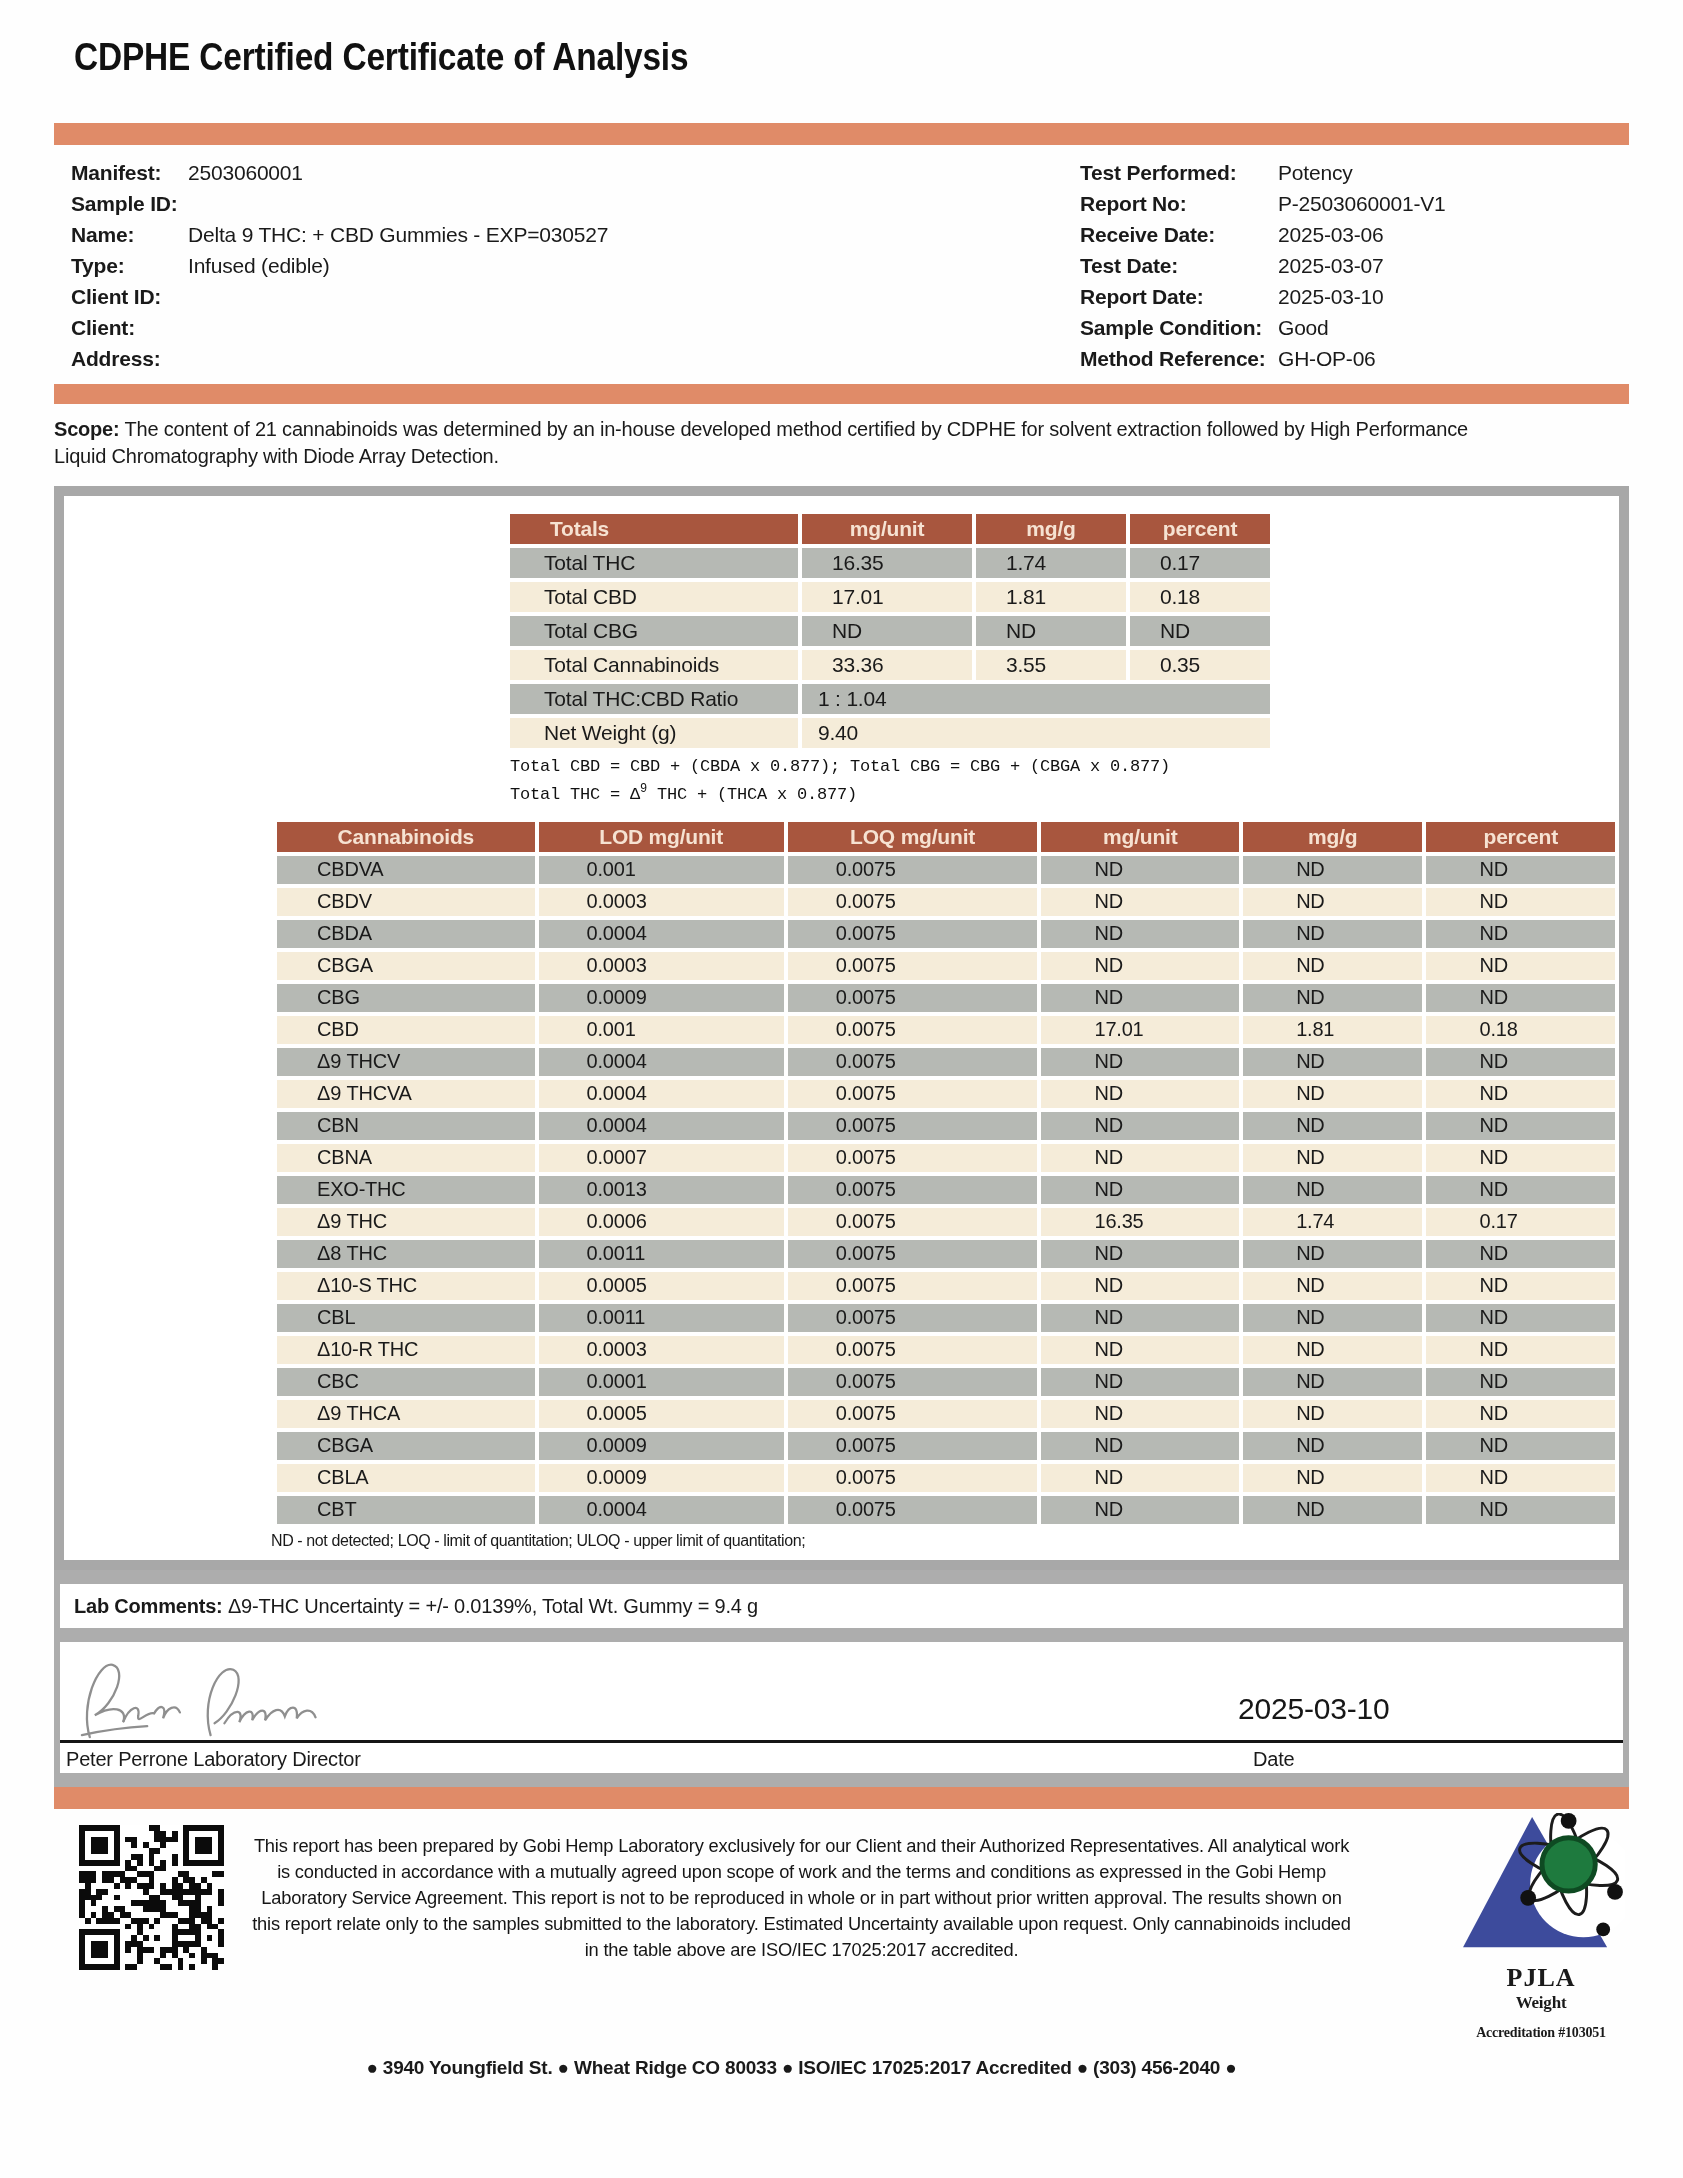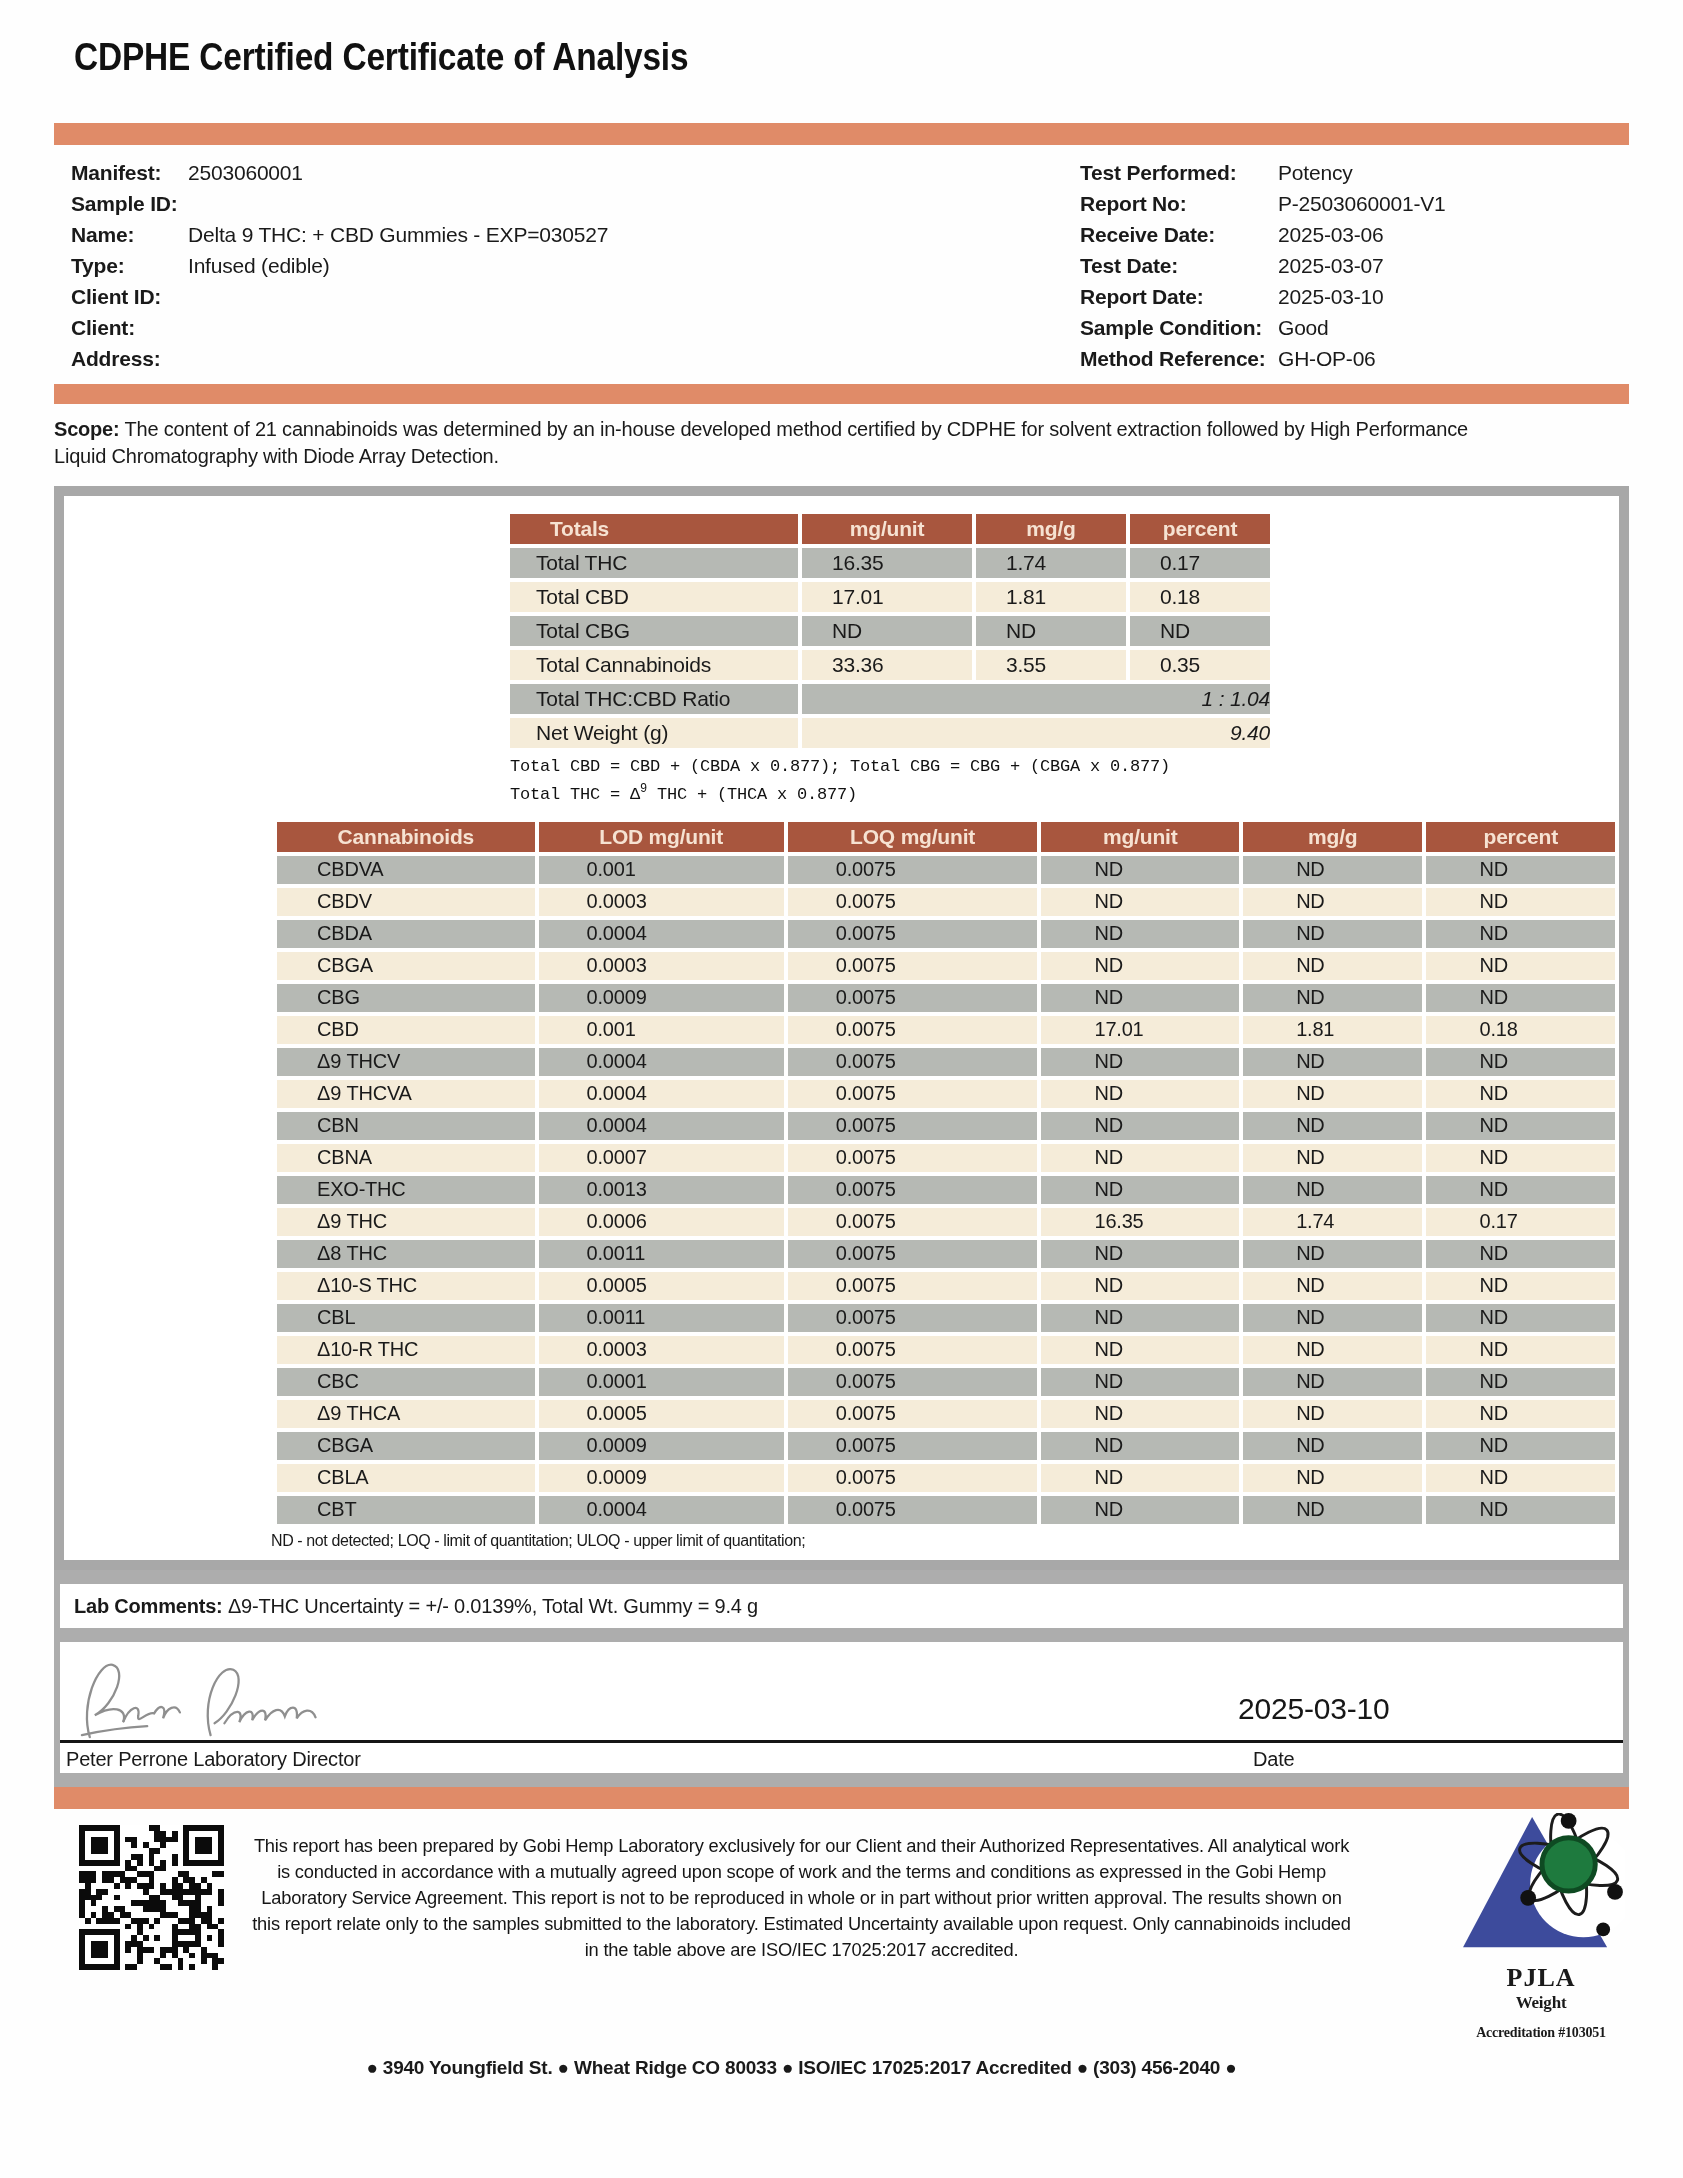--- a/index.html
+++ b/index.html
@@ -33,23 +33,23 @@
   th,td{height:30px;font-size:21px;padding:0;white-space:nowrap;}
   th{background:#a8563e;color:#f6e2d2;font-weight:bold;text-align:center;}
   tr.gray td{background:#b6b9b4;}
   tr.cream td{background:#f5ecd9;}
   td{text-align:left;}
 
   .totals-table{margin-left:442px;}
   .totals-table .c0{width:248px;} .totals-table .c1{width:140px;}
   .totals-table .c2{width:120px;} .totals-table .c3{width:110px;}
   .totals-table th.c0{text-align:left;padding-left:40px;}
-  .totals-table td.lbl{padding-left:26px;}
+  .totals-table td.lbl{padding-left:34px;}
   .totals-table td.val{padding-left:30px;}
-  .totals-table td.span-val{text-align:right;padding-left:0;font-style:italic;}
+  .totals-table td.span-val{text-align:left;padding-left:16px;}
   .totals-footnotes{margin-left:446px;font-size:17px;line-height:22px;margin-top:4px;color:#111;font-family:Liberation Mono, monospace;}
   .totals-footnotes sup{font-size:12px;}
 
   .cannabinoids-table{margin-left:209px;margin-top:12px;}
   .cannabinoids-table .c0{width:229px;} .cannabinoids-table .c1{width:209px;}
   .cannabinoids-table .c2{width:214px;} .cannabinoids-table .c3{width:154px;}
   .cannabinoids-table .c4{width:135px;} .cannabinoids-table .c5{width:145px;}
   .cannabinoids-table td{font-size:20px;height:28px;}
   .cannabinoids-table td.lbl{padding-left:40px;}
   .cannabinoids-table td.v1,.cannabinoids-table td.v2{padding-left:48px;}

